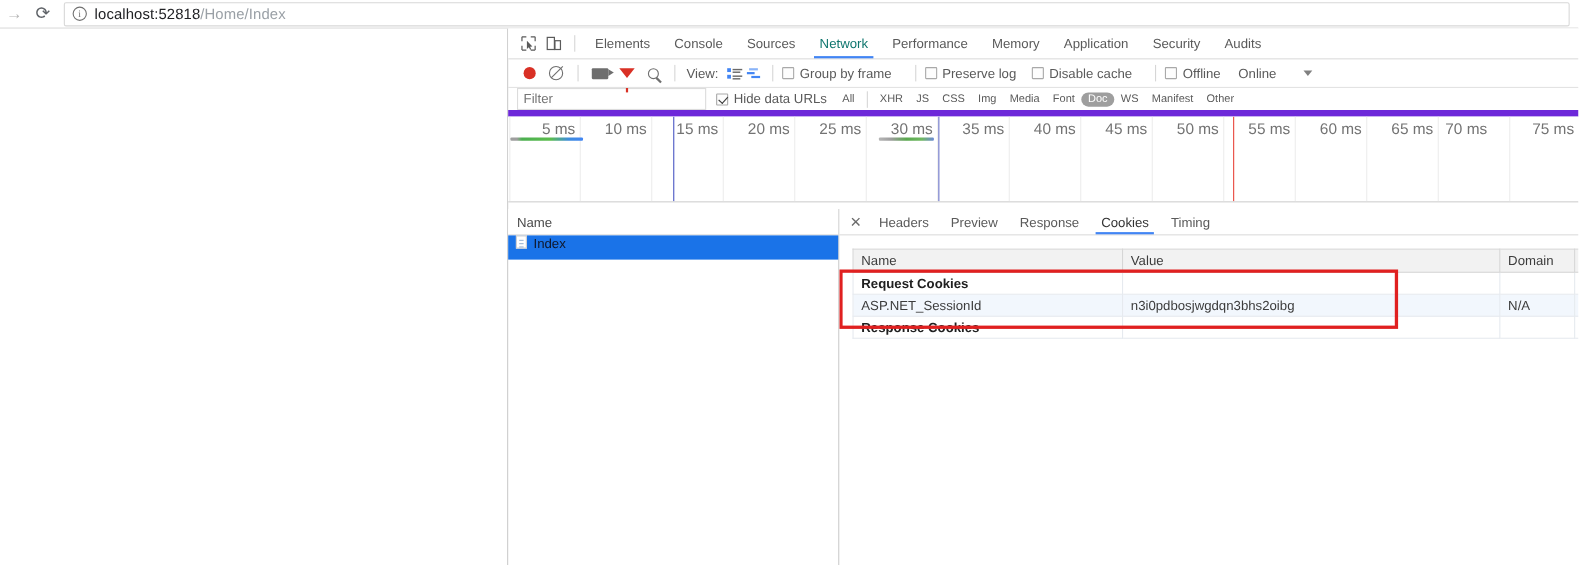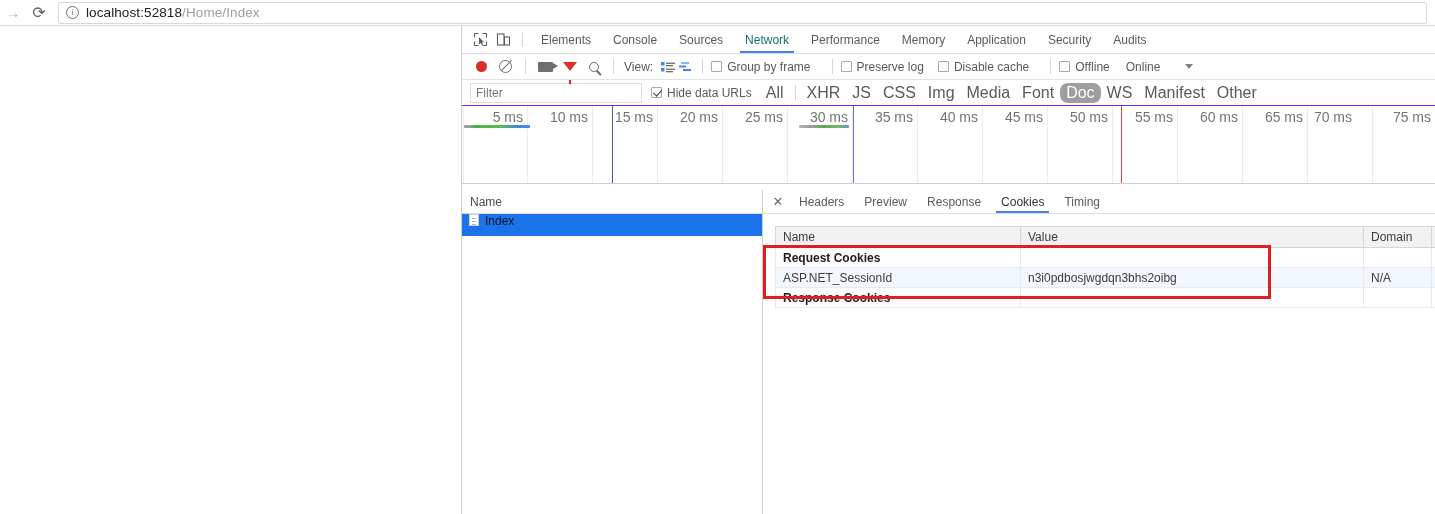--- a/index.html
+++ b/index.html
@@ -110,28 +110,28 @@
     border:solid #3c3c3c; border-width:0 1.6px 1.6px 0; transform:rotate(42deg);
   }
   .chk-label { font-size:12px; color:#5a5a5a; margin-left:5px; white-space:nowrap; }
   .chk-wrap { display:flex; align-items:center; margin-right:13px; }
   .caret-dn {
     width:0;height:0;border-left:4.5px solid transparent;border-right:4.5px solid transparent;
     border-top:5px solid #808080;
   }
 
   
-  .filterbar { height:26px; border-bottom:1px solid #6d28d9; padding-left:0; }
+  .filterbar { height:26px; border-bottom:6px solid #6d28d9; padding-left:0; }
   .filter-input {
     width:172px; height:20px; margin-left:8px; border:1px solid #dcdcdc; background:#fff;
     font-size:12px; color:#9a9a9a; padding:0 5px; line-height:18px; font-family:"Liberation Sans",sans-serif;
     outline:none;
   }
   .ftype {
-    font-size:16px; color:#5a5a5a; padding:1px 6px; border-radius:8px; white-space:nowrap;text-align:center;
+    font-size:10px; color:#5a5a5a; padding:1px 6px; border-radius:8px; white-space:nowrap;text-align:center;
   }
   .ftype.sel { background:#9e9e9e; color:#fff; }
 
   
   .overview { height:78px; border-bottom:1px solid #cfcfcf; position:relative; background:#fff; overflow:hidden; }
   .tl-div { position:absolute; top:0; bottom:0; width:1px; background:#ededed; }
   .tl-lab {
     position:absolute; top:3px; font-size:14px; color:#737373;
     transform:translateX(-100%); padding-right:4px; white-space:nowrap;
   }

